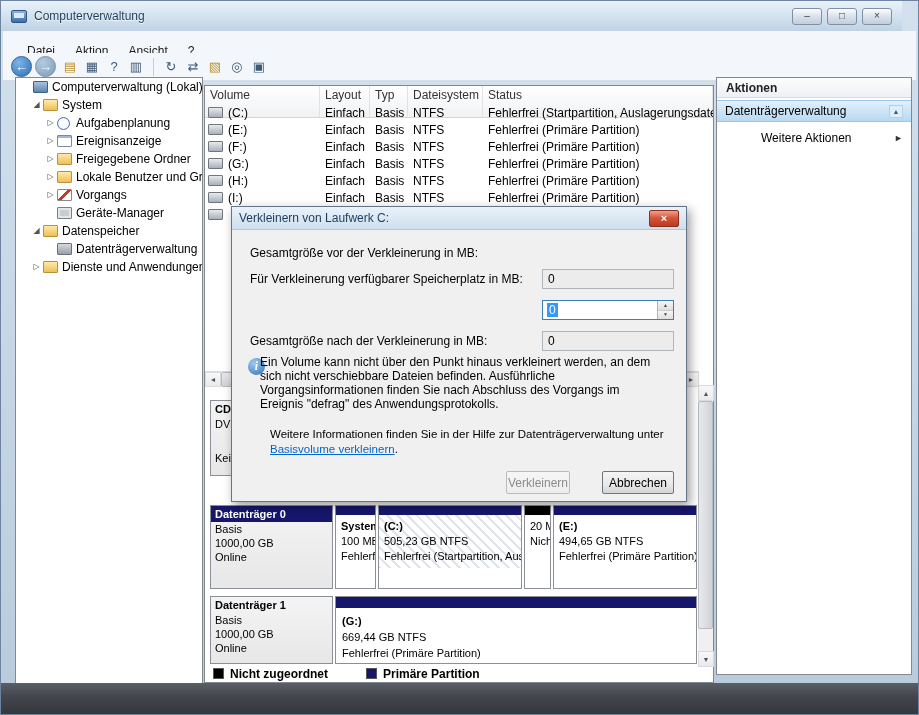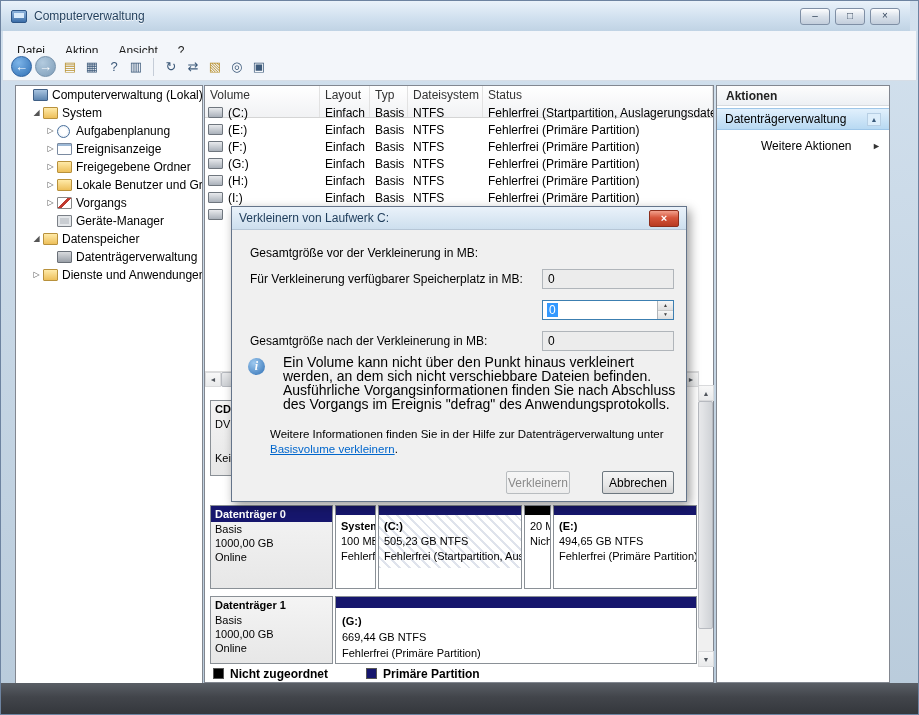--- a/index.html
+++ b/index.html
@@ -1,40 +1,40 @@
 <!DOCTYPE html>
 <html><head>
 <meta charset="utf-8">
 <style>
   *{margin:0;padding:0;box-sizing:border-box}
   html,body{width:919px;height:715px;overflow:hidden}
   body{font-family:"Liberation Sans",sans-serif;font-size:12px;color:#000;background:#9fb4c6}
   .window{position:absolute;inset:0;background:linear-gradient(#d3e1ee,#b9cbdb);overflow:hidden;border:1px solid #6d83a0}
 
   
-  .titlebar{position:absolute;top:0;left:0;right:8px;height:30px;display:flex;align-items:center;padding:0 10px;background:linear-gradient(#eaf2fa,#cfdfee 60%,#c0d3e4)}
+  .titlebar{position:absolute;top:0;left:0;right:16px;height:30px;display:flex;align-items:center;padding:0 10px;background:linear-gradient(#eaf2fa,#cfdfee 60%,#c0d3e4)}
   .title-icon{width:16px;height:13px;background:linear-gradient(#8fb4dc,#3c6ea8);border:1px solid #2d5586;border-radius:2px;position:relative;margin-right:7px;flex:0 0 16px}
   .title-icon:after{content:"";position:absolute;left:2px;top:2px;right:2px;height:5px;background:#d8eafb}
   .title-text{color:#1e3c5a;text-shadow:0 1px 1px #fff}
   .win-buttons{margin-left:auto;display:flex;gap:5px}
   .win-btn{width:30px;height:17px;border:1px solid #7f8fa5;border-radius:3px;background:linear-gradient(#fdfdfe,#d9e1ea 50%,#c3cedc);display:flex;align-items:center;justify-content:center;font-size:10px;color:#35465c;line-height:1}
 
   
-  .menubar{position:absolute;top:30px;left:2px;right:2px;height:40px;background:#f3f6fa;border-bottom:1px solid #e0e6ee;display:flex;align-items:center;padding-left:4px}
+  .menubar{position:absolute;top:30px;left:2px;right:2px;height:40px;background:#f3f6fa;border-bottom:1px solid #e0e6ee;display:flex;align-items:center;padding-left:14px}
   .menu-item{padding:3px 10px;color:#1a1a1a}
   .toolbar{position:absolute;top:52px;left:2px;right:2px;height:28px;background:#f3f6fa;border-bottom:1px solid #d6dde6;display:flex;align-items:center;padding-left:8px}
   .nav-btn{width:21px;height:21px;border-radius:50%;display:flex;align-items:center;justify-content:center;color:#fff;font-size:13px;margin-right:3px;line-height:1}
   .nav-btn.back{background:radial-gradient(circle at 35% 30%,#7db4e8,#2f6fb4);border:1px solid #2a5f9e}
   .nav-btn.fwd{background:radial-gradient(circle at 35% 30%,#b3cbdf,#7d9cb8);border:1px solid #7390aa}
   .tool-btn{width:22px;height:22px;display:flex;align-items:center;justify-content:center;font-size:13px;color:#3d5a7a}
   .tool-btn.gold{color:#b9912e}
   .tool-sep{width:1px;height:18px;background:#c5cdd8;margin:0 6px}
 
   
-  .tree-panel{position:absolute;left:14px;top:84px;width:188px;height:628px;background:#fff;border:1px solid #828790;overflow:hidden}
+  .tree-panel{position:absolute;left:14px;top:76px;width:188px;height:628px;background:#fff;border:1px solid #828790;overflow:hidden}
   .tree-item{height:18px;display:flex;align-items:center;white-space:nowrap;cursor:default}
   .tree-item.lvl0{padding-left:4px}
   .tree-item.lvl1{padding-left:14px}
   .tree-item.lvl2{padding-left:28px}
   .tw{flex:0 0 13px;width:13px;text-align:center;font-size:8px;color:#555;line-height:1}
   .tree-icon{flex:0 0 15px;width:15px;height:12px;margin-right:4px;border-radius:1px}
   .icon-computer{background:linear-gradient(#a8c4e0,#5d85b0);border:1px solid #3f5f85}
   .icon-folder{background:linear-gradient(#ffeaa8,#edbf5a);border:1px solid #b8913c}
   .icon-clock{background:radial-gradient(#ffffff 40%,#d6e4f2);border:1px solid #4a6f9a;border-radius:50%;width:13px;height:13px;flex:0 0 13px;margin-right:6px}
   .icon-doc{background:#fff;border:1px solid #7a8aa0;box-shadow:inset 0 2px 0 #9db9d6}
@@ -76,41 +76,41 @@
   .pbody{padding:4px 5px;font-size:11px;line-height:15px;white-space:nowrap;overflow:hidden}
   .pbody.wide{padding:5px 6px;line-height:16px}
   .pb1{font-weight:bold}
   .hatched .pbody{background:repeating-linear-gradient(45deg,#dfe3ec 0 2px,rgba(255,255,255,0) 2px 7px)}
   .legend{position:absolute;left:0;right:0;bottom:0;height:17px;background:#fff;display:flex;align-items:center;padding-left:8px;font-weight:bold}
   .swatch{width:11px;height:11px;border:1px solid #555;margin-right:6px;flex:0 0 11px}
   .legend .li2{margin-left:38px;display:flex;align-items:center}
   .legend .li1{display:flex;align-items:center}
 
   
-  .actions{position:absolute;left:715px;top:84px;width:174px;height:598px;background:#fff;border:1px solid #828790}
+  .actions{position:absolute;left:715px;top:76px;width:196px;height:598px;background:#fff;border:1px solid #828790}
   .actions-header{height:20px;background:linear-gradient(#fdfdfd,#edf0f4);border-bottom:1px solid #d7dbe0;font-weight:bold;padding:3px 9px;color:#222}
   .action-sel{margin-top:2px;height:22px;background:linear-gradient(#e1f0fc,#b8d9f2);border-top:1px solid #9ec6e8;border-bottom:1px solid #9ec6e8;display:flex;align-items:center;padding:0 8px}
   .chev{margin-left:auto;font-size:7px;color:#3a5a7a;border:1px solid #b7cfe4;background:#ddeefb;width:14px;height:13px;display:flex;align-items:center;justify-content:center}
   .action-item{height:20px;display:flex;align-items:center;padding:0 8px 0 44px;margin-top:6px}
   .arrow{margin-left:auto;font-size:9px;color:#333}
 
   
   .dialog{position:absolute;left:230px;top:205px;width:456px;height:296px;z-index:20;background:#f0f0f0;border:1px solid #64748a;box-shadow:3px 4px 10px rgba(0,0,0,.4)}
   .dlg-title{height:23px;background:linear-gradient(#eaf2fa,#cddfee);border-bottom:1px solid #b6c6d6;display:flex;align-items:center;padding:0 7px;color:#1e3c5a}
   .dlg-close{margin-left:auto;width:30px;height:17px;background:linear-gradient(#f2a08c,#d6553b 45%,#b83b22);border:1px solid #8c2e1c;border-radius:2px;color:#fff;font-size:11px;display:flex;align-items:center;justify-content:center;font-weight:bold;line-height:1}
   .dlg-label{position:absolute;left:18px;white-space:nowrap}
   .dlg-value{position:absolute;left:310px;width:132px;height:20px;border:1px solid #b0b5ba;background:#ececec;padding:2px 5px;overflow:hidden}
   .dlg-spin{position:absolute;left:310px;width:132px;height:20px;border:1px solid #3c7fb1;background:#fff;display:flex}
   .spin-text{flex:1;padding:2px 4px}
   .spin-text .selhl{background:#3399ff;color:#fff;padding:0 2px}
   .spin-btns{flex:0 0 16px;border-left:1px solid #b0b5ba;display:flex;flex-direction:column}
   .spin-btn{flex:1;display:flex;align-items:center;justify-content:center;font-size:5px;color:#444;background:linear-gradient(#f6f6f6,#dfdfdf);border-bottom:1px solid #c9c9c9;line-height:1}
   .spin-btn:last-child{border-bottom:none}
   .info-icon{position:absolute;left:16px;top:151px;width:17px;height:17px;border-radius:50%;background:radial-gradient(circle at 35% 30%,#9ec9ef,#2f6fb4);color:#fff;font-family:"Liberation Serif",serif;font-style:italic;font-weight:bold;font-size:12px;display:flex;align-items:center;justify-content:center}
-  .info-text{position:absolute;left:51px;top:148px;width:404px;font-size:14px;line-height:14px}
+  .info-text{position:absolute;left:28px;top:148px;width:404px;font-size:12px;line-height:14px}
   .help-text{position:absolute;left:38px;top:220px;width:404px;font-size:11.5px;line-height:15px}
   .dlg-link{color:#0066cc;text-decoration:underline;cursor:pointer}
   .btn{position:absolute;top:264px;height:23px;border-radius:2px;display:flex;align-items:center;justify-content:center}
   .btn-shrink{left:274px;width:64px;color:#8a8a8a;background:linear-gradient(#f6f6f6,#ededed);border:1px solid #b8bcbf}
   .btn-cancel{left:370px;width:72px;color:#000;background:linear-gradient(#f5f5f5,#e8e8e8 60%,#d4d4d4);border:1px solid #6d777f}
 
   .statusbar{position:absolute;left:0;right:0;bottom:0;height:31px;background:linear-gradient(#5a5f66,#42454b 45%,#34373c)}
 </style>
 </head>
 <body>

